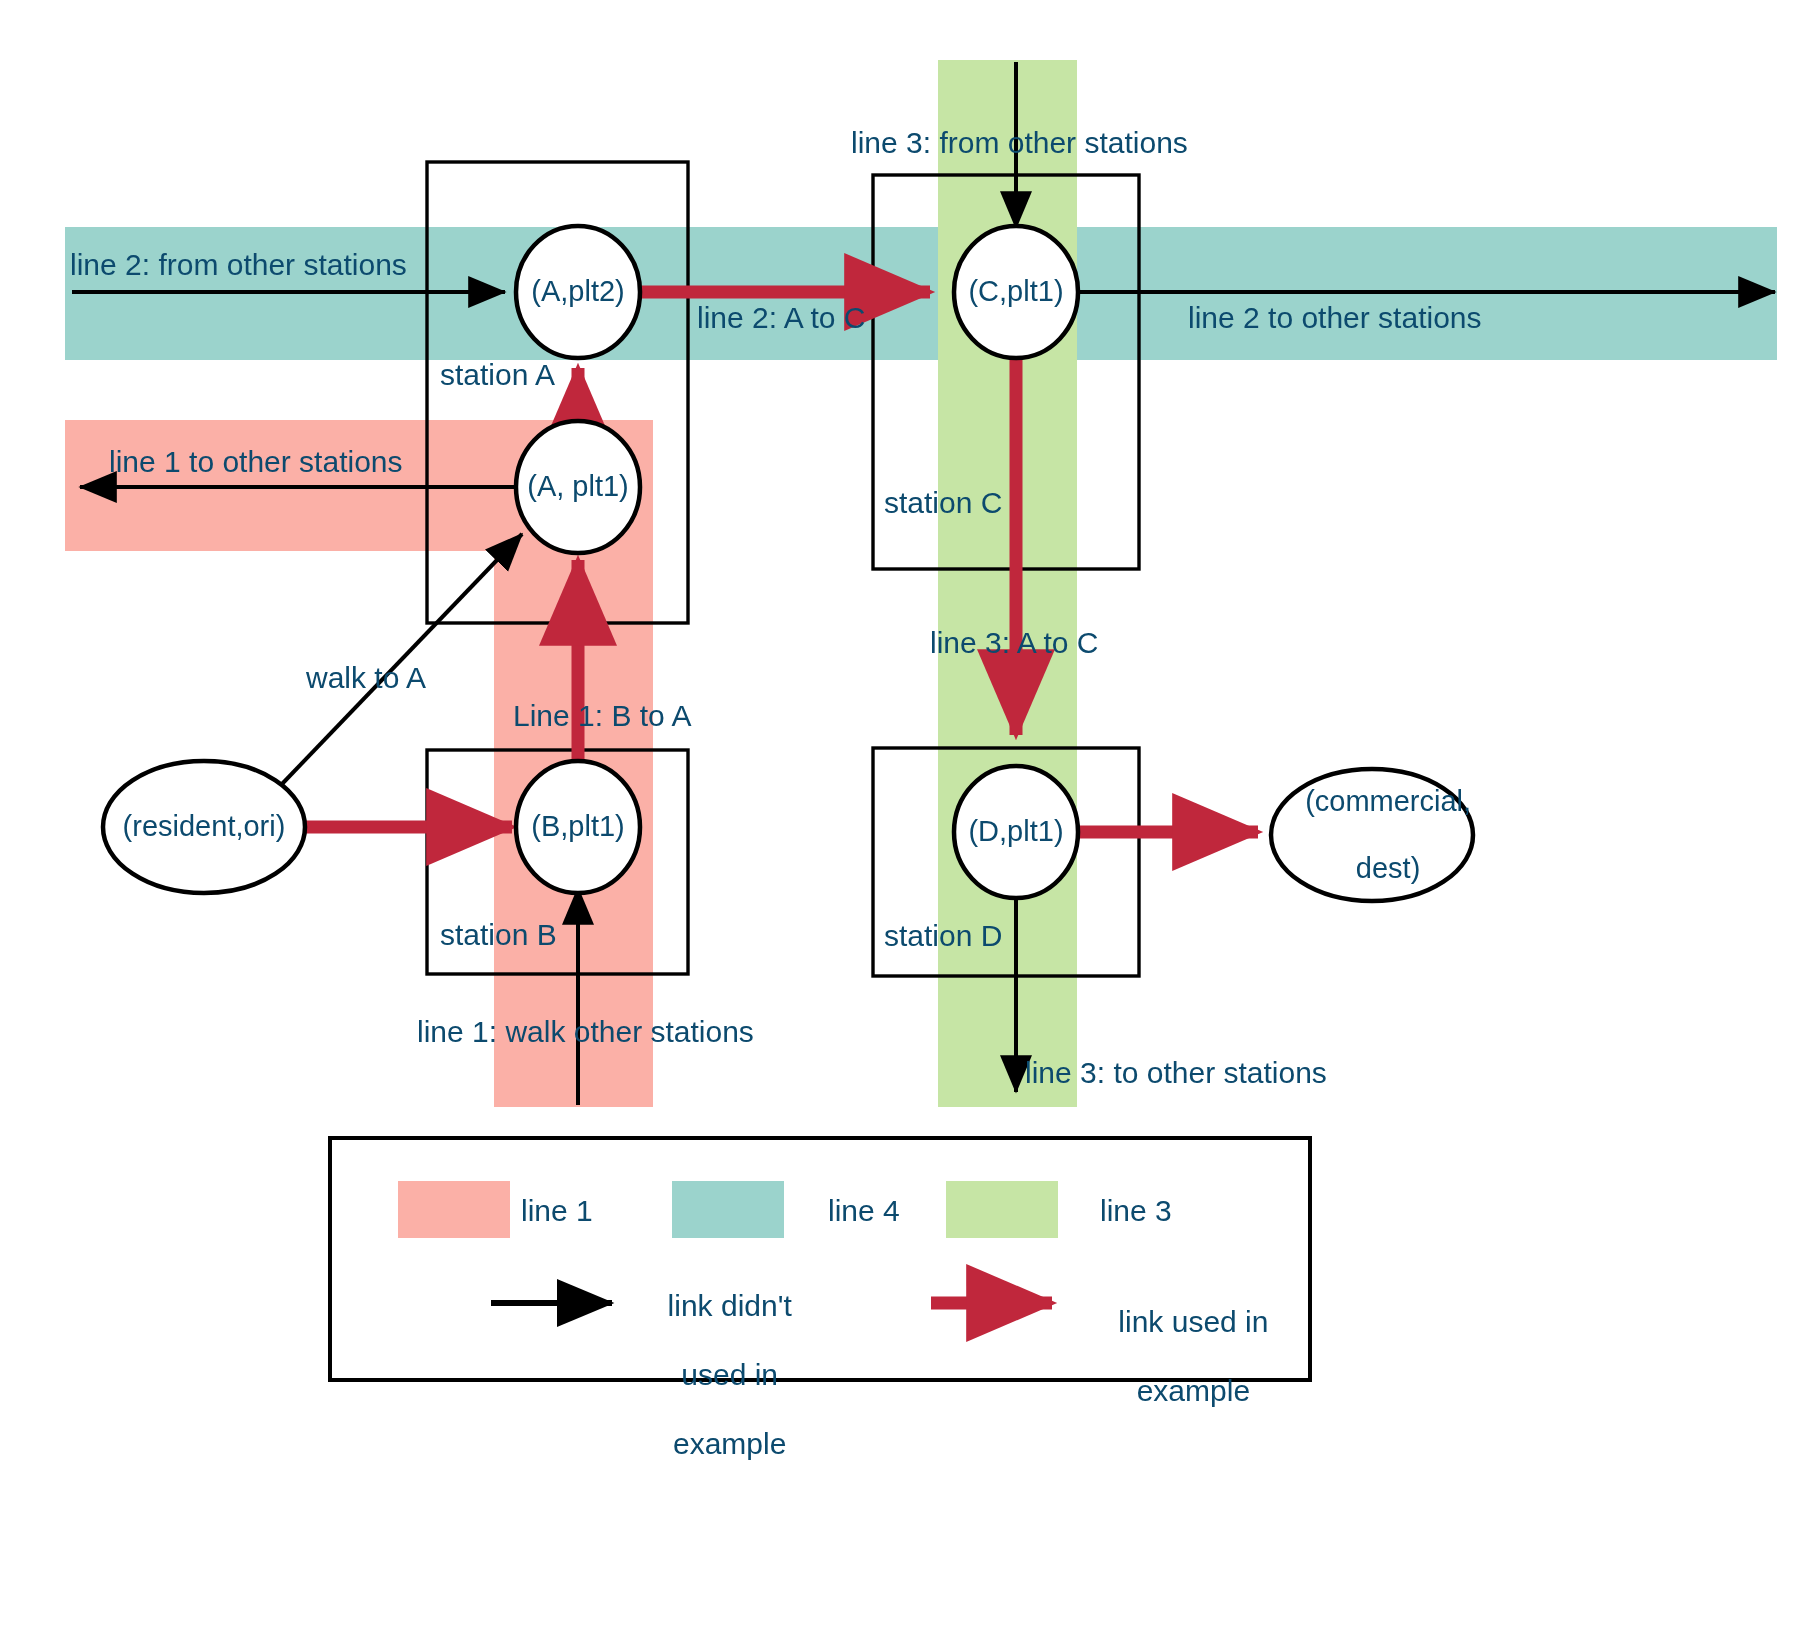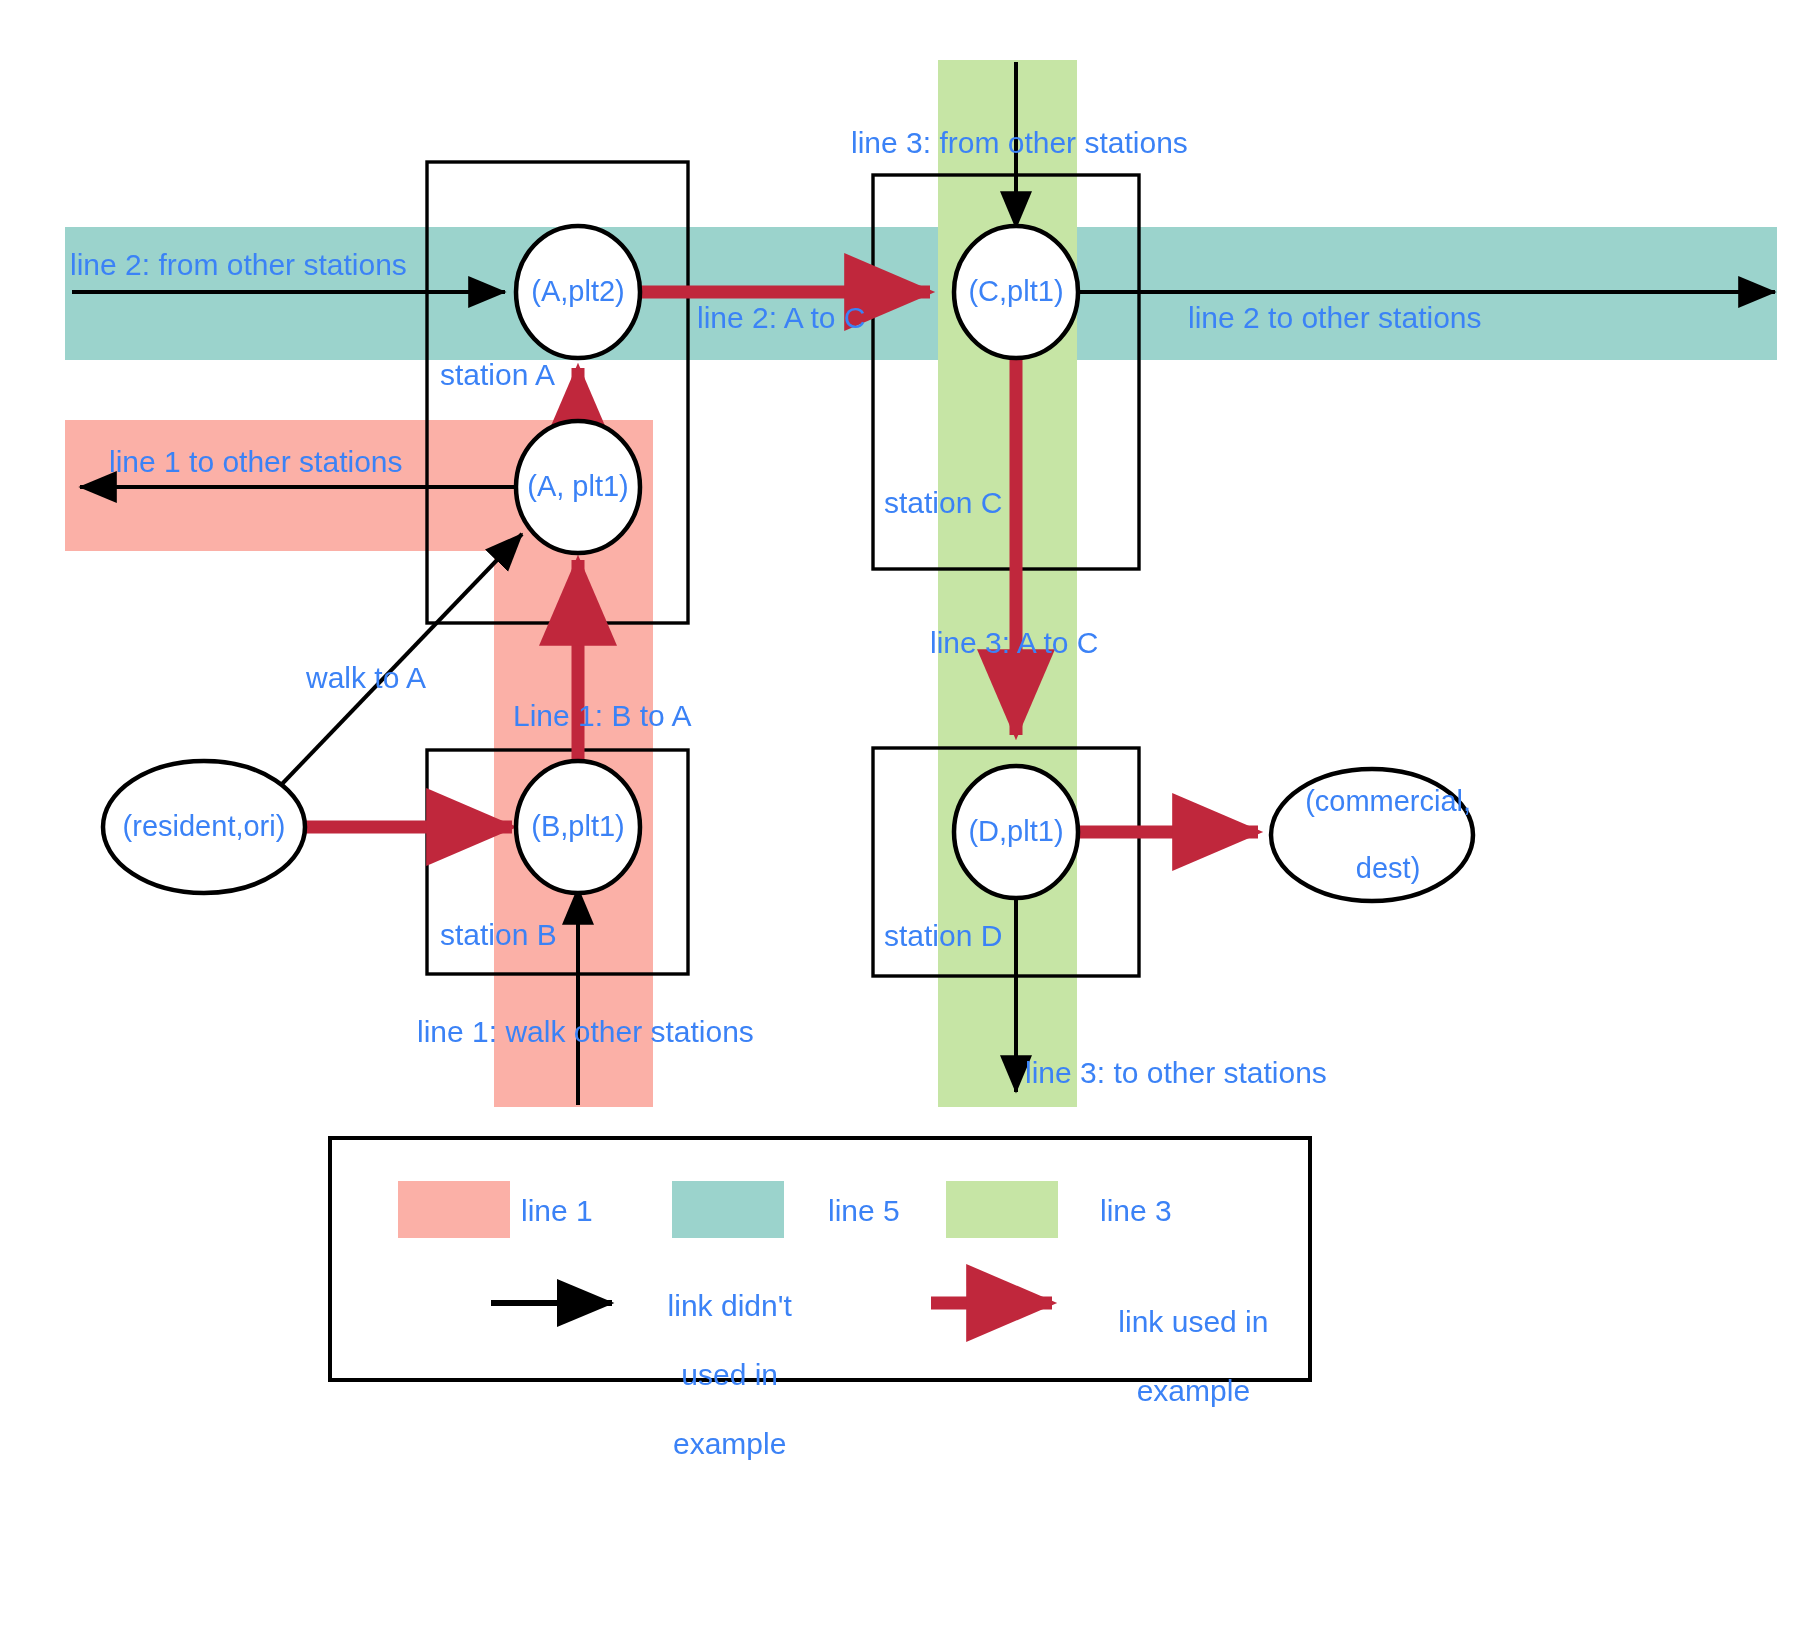--- a/index.html
+++ b/index.html
@@ -1,19 +1,19 @@
 <!DOCTYPE html>
 <html><head>
 <meta charset="utf-8">
 <style>
   html,body{margin:0;padding:0;background:#fff;}
   body{font-family:"Liberation Sans","DejaVu Sans",sans-serif;}
   #stage{position:relative;width:1808px;height:1644px;background:#fff;overflow:hidden;}
   #stage svg{position:absolute;left:0;top:0;}
-  .lbl{position:absolute;color:#3b82f6;white-space:pre;line-height:1.15;}
+  .lbl{position:absolute;color:#0c4a6e;white-space:pre;line-height:1.15;}
 </style>
 </head>
 <body>
 
 <div id="stage">
 
   <svg width="1808" height="1644" viewBox="0 0 1808 1644">
     <defs>
       <marker id="ahBlack" markerWidth="12" markerHeight="12" refX="9.2" refY="4" orient="auto" markerUnits="strokeWidth">
         <path d="M0,0 L9.6,4 L0,8 z" fill="#000"></path>
@@ -118,21 +118,21 @@
   <div class="lbl" style="left:1188px;top:301px;font-size:30px;">line 2 to other stations</div>
   <div class="lbl" style="left:851px;top:126px;font-size:30px;">line 3: from other stations</div>
   <div class="lbl" style="left:930px;top:626px;font-size:30px;">line 3: A to C</div>
   <div class="lbl" style="left:1025px;top:1056px;font-size:30px;">line 3: to other stations</div>
   <div class="lbl" style="left:109px;top:445px;font-size:30px;">line 1 to other stations</div>
   <div class="lbl" style="left:417px;top:1015px;font-size:30px;">line 1: walk other stations</div>
   <div class="lbl" style="left:491px;top:699px;font-size:30px;margin-left:22px;">Line 1: B to A</div>
   <div class="lbl" style="left:306px;top:661px;font-size:30px;">walk to A</div>
 
   <div class="lbl" style="left:521px;top:1194px;font-size:30px;">line 1</div>
-  <div class="lbl" style="left:828px;top:1194px;font-size:30px;">line 5</div>
+  <div class="lbl" style="left:828px;top:1194px;font-size:30px;">line 4</div>
   <div class="lbl" style="left:1100px;top:1194px;font-size:30px;">line 3</div>
 
   <div class="lbl" style="left:713px;top:1254px;font-size:30px;text-align:center;transform:translateX(-50%);">
     <span>link didn't</span><br>
     <span>used in</span><br>
     <span>example</span>
   </div>
 
   <div class="lbl" style="left:1085px;top:1270px;font-size:30px;text-align:center;">
     <span>link used in</span><br>

